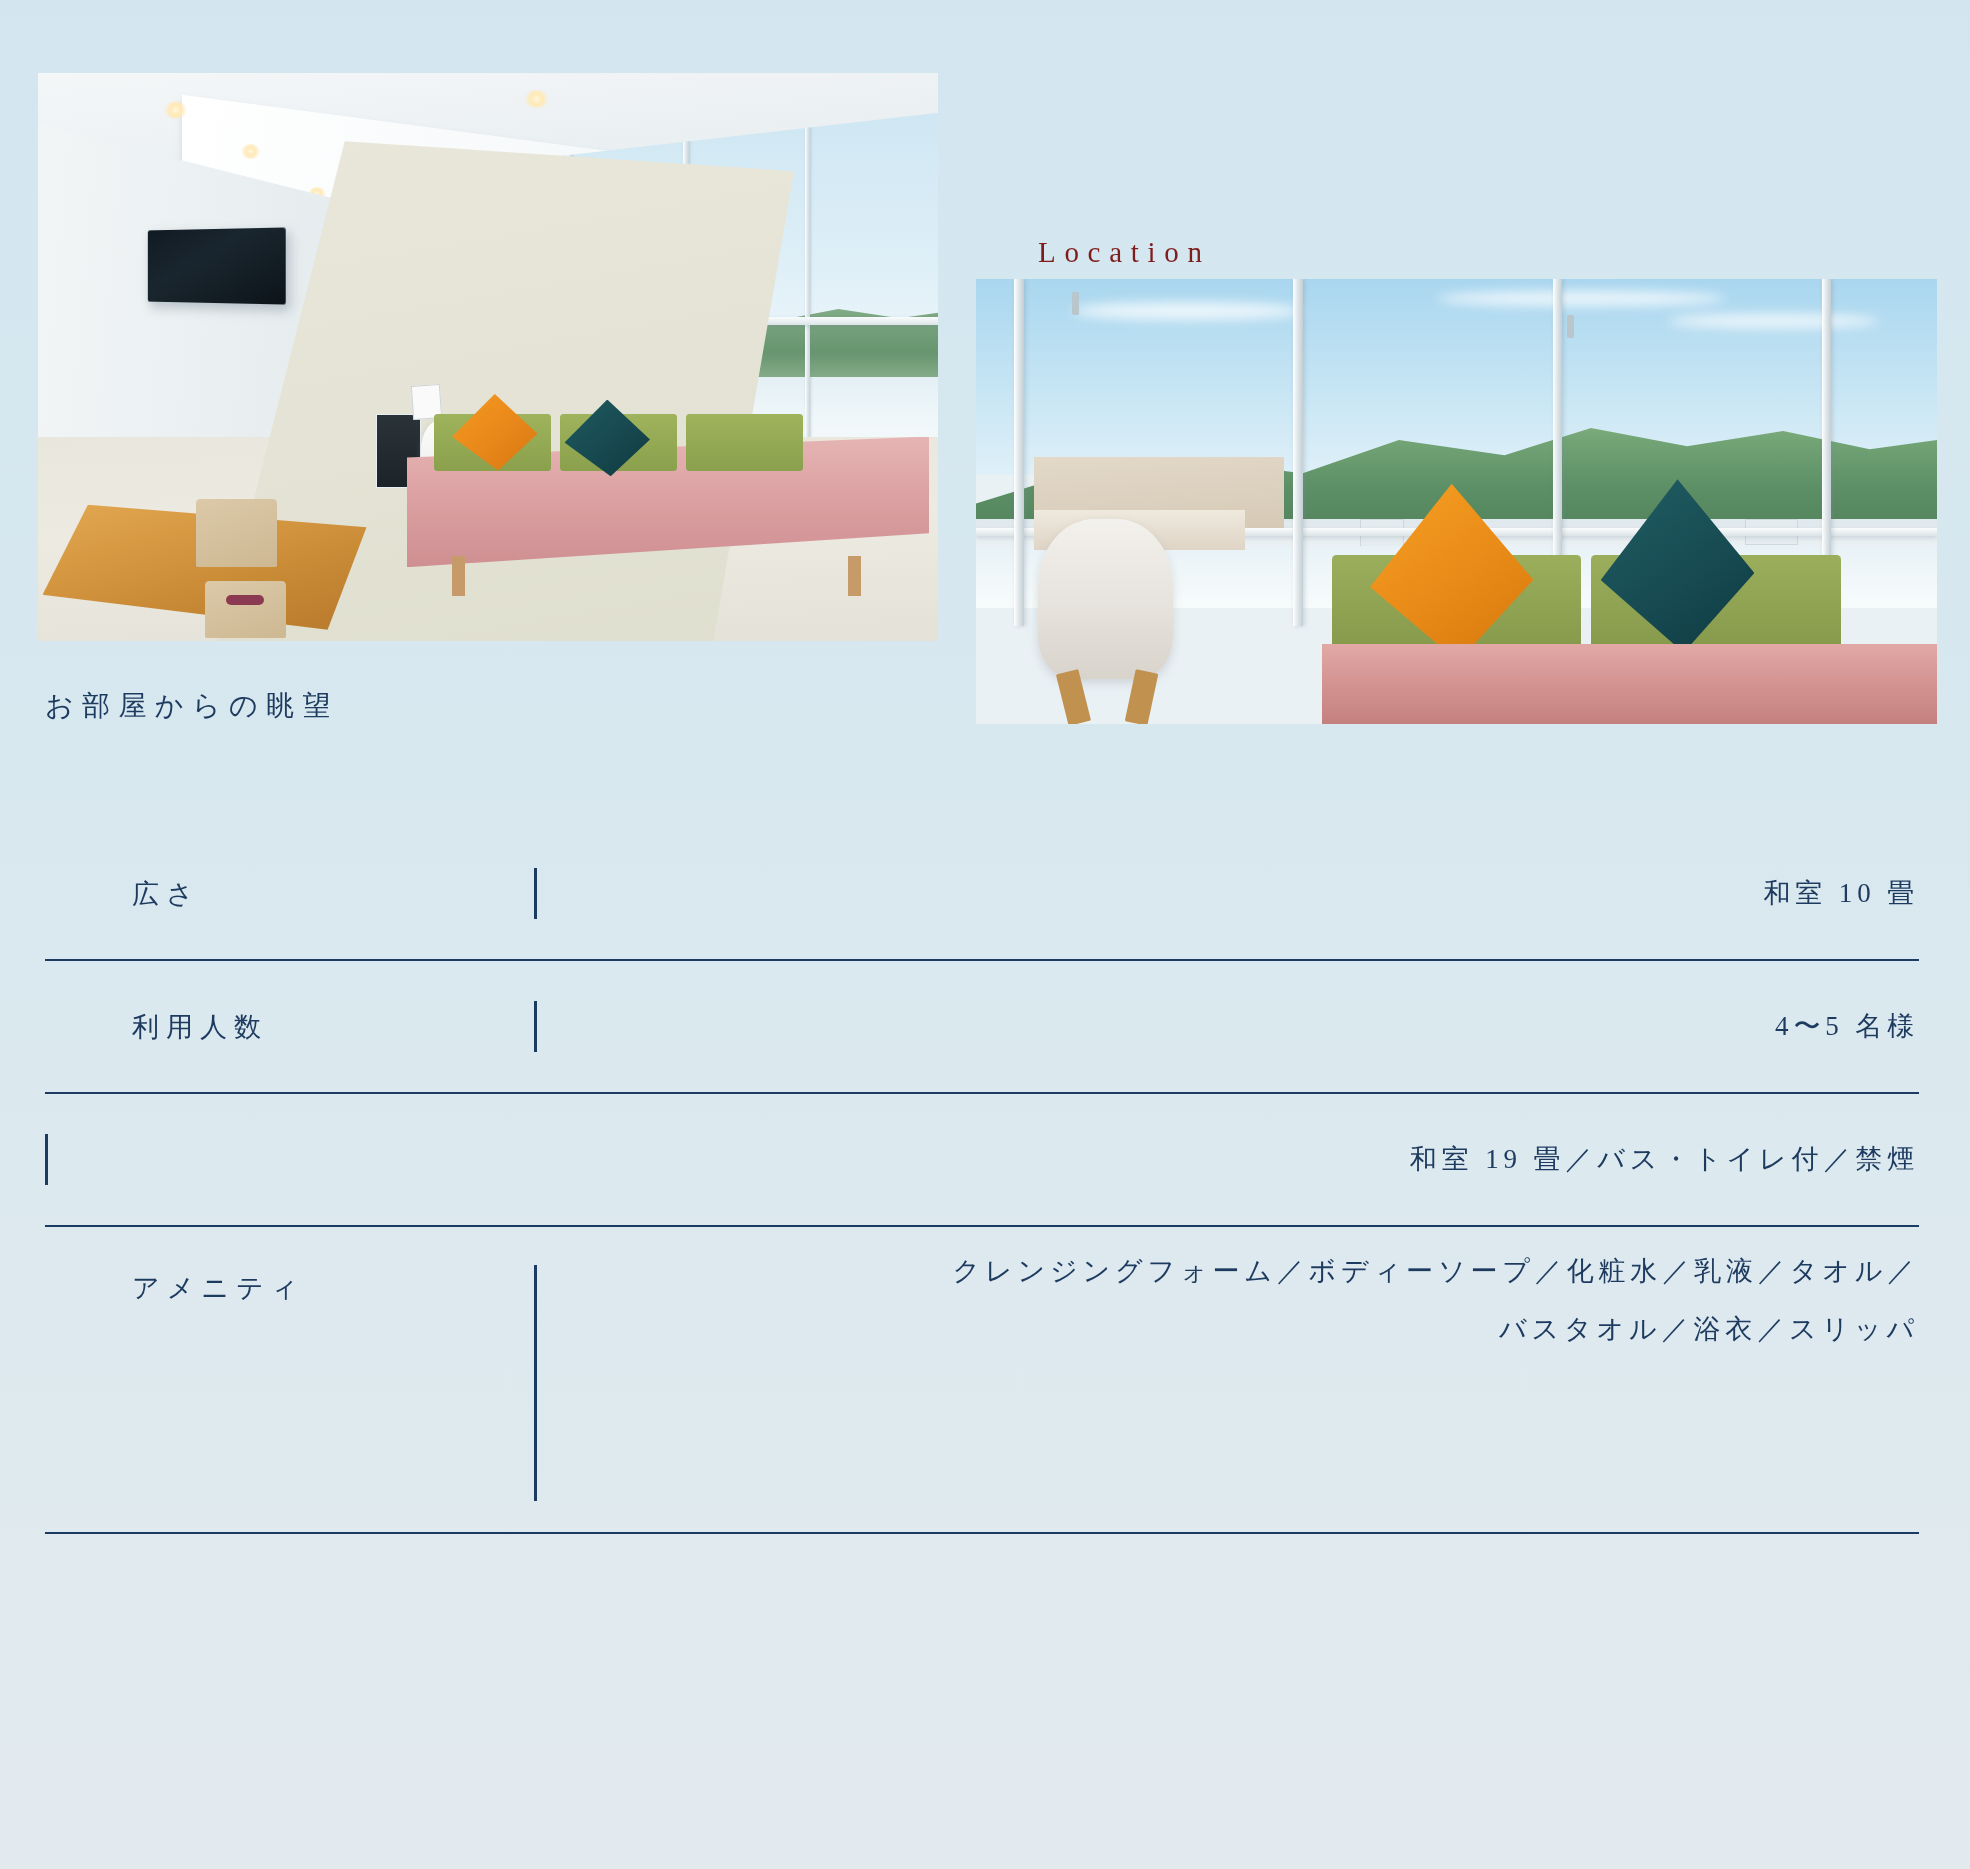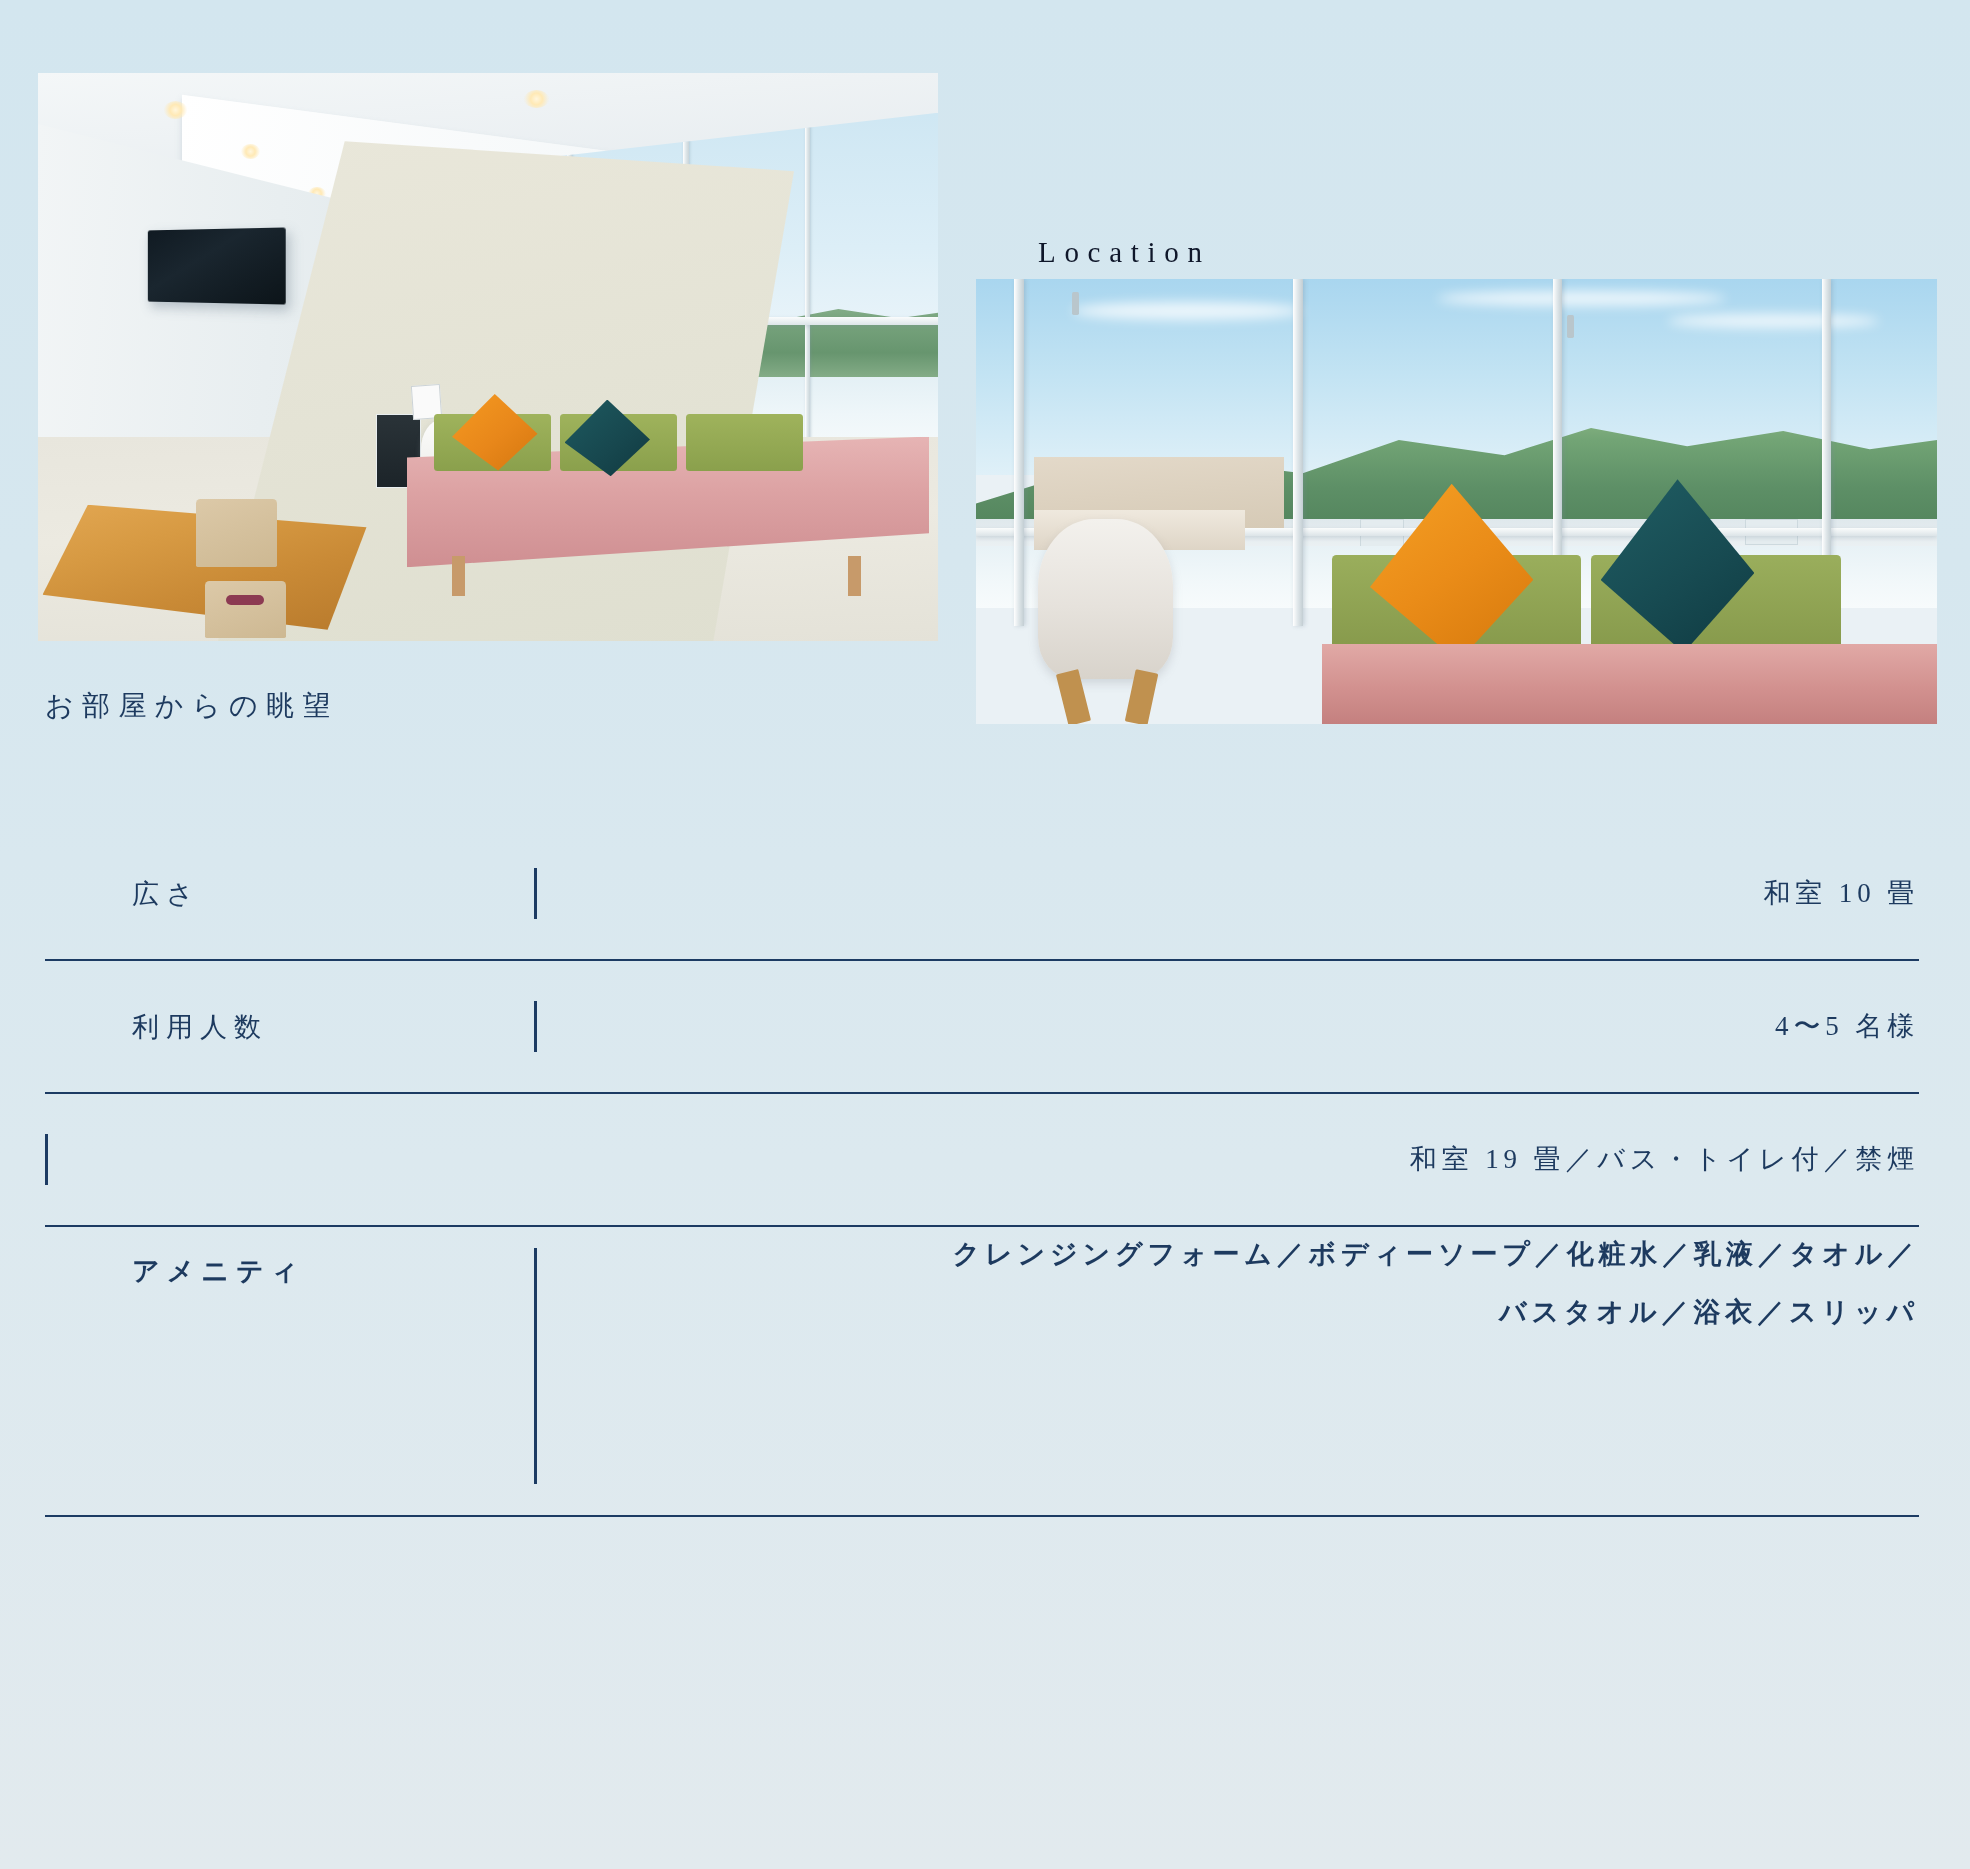--- a/index.html
+++ b/index.html
@@ -261,21 +261,21 @@
     background: #b9c6cc; border-radius: 1.7px;
   }
 
   
   #location-heading {
     position: absolute;
     left: 1038px;
     top: 236px;
     font-size: 29px;
     letter-spacing: 0.30em;
-    color: #0f172a;
+    color: #7f1d1d;
     font-family: "Liberation Serif", "DejaVu Serif", serif;
     white-space: nowrap;
   }
   #room-view-caption {
     position: absolute;
     left: 45px;
     top: 687px;
     font-size: 28px;
     letter-spacing: 0.30em;
     color: #1d3a5f;
@@ -288,21 +288,21 @@
     left: 45px;
     top: 828px;
     width: 1874px;
   }
   .spec-row {
     position: relative;
     display: flex;
     align-items: flex-start;
     border-bottom: 2.6px solid #1c3b63;
   }
-  .spec-row.tall { padding-top: 14px; padding-bottom: 31px; font-weight: bold; }
+  .spec-row.tall { padding-top: 31px; padding-bottom: 31px; }
   .spec-row.short { height: 133px; align-items: center; }
 
   .spec-label {
     width: 489px;
     flex: 0 0 489px;
     padding-left: 87px;
     font-size: 27px;
     letter-spacing: 0.26em;
     color: #1d3a5f;
     white-space: nowrap;

